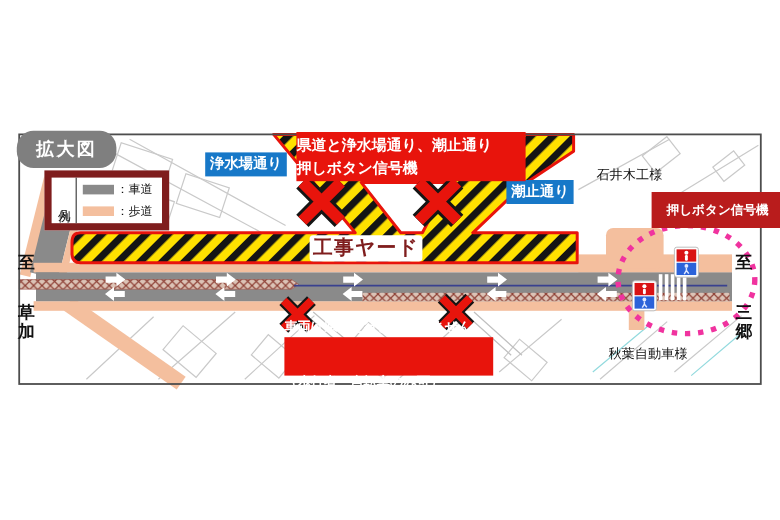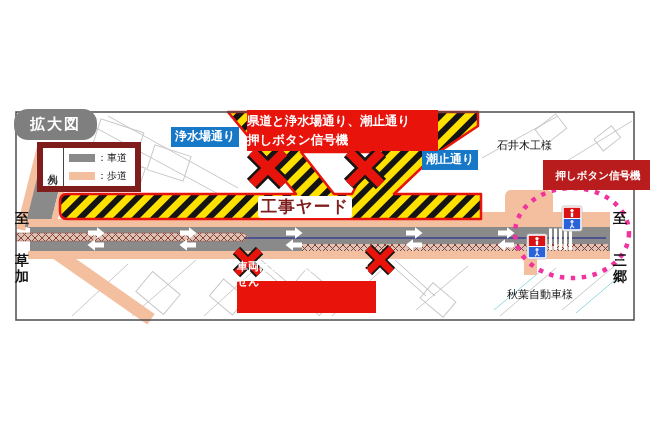--- a/index.html
+++ b/index.html
@@ -19,21 +19,21 @@
   .sw{width:26px;height:8px;margin-right:2px;}
   .sw-road{background:#8a8a8a;}
   .sw-walk{background:#f4bf9e;}
   .legend-row span{font-size:10px;color:#111;}
   .street-tag{background:#1778c8;color:#fff;font-weight:bold;font-size:12px;padding:1px 4px 2px;white-space:nowrap;}
   .tag-josuijo{left:171px;top:127px;}
   .tag-shiodome{left:398px;top:150px;margin-left:24px;}
   .notice{background:#e8140c;color:#ffffff;font-weight:bold;text-align:left;display:flex;
           flex-direction:column;justify-content:center;}
   .notice-top{left:247px;top:110px;width:191px;height:41px;font-size:12.5px;line-height:1.5;}
-  .notice-bottom{left:237px;top:281px;width:139px;height:32px;font-size:11px;line-height:1.42;gap:30px;}
+  .notice-bottom{left:237px;top:281px;width:174px;height:32px;font-size:11px;line-height:1.42;gap:30px;}
   .yard-label{left:258px;top:196px;width:94px;height:22px;background:#fff;border-radius:3px;
               color:#7f1d1d;font-size:16.5px;font-weight:bold;letter-spacing:1px;
               display:flex;align-items:center;justify-content:center;}
   .crossing-label{left:543px;top:160px;width:110px;height:30px;background:#b91c1c;color:#fff;
                   font-weight:bold;font-size:10.5px;line-height:1.42;text-align:center;
                   display:flex;flex-direction:column;justify-content:center;}
   .landmark{color:#111;font-size:11px;white-space:nowrap;}
   .lm-ishii{left:497px;top:138px;}
   .lm-akiba{left:507px;top:287px;}
   .dir{width:18px;color:#111;font-size:14px;font-weight:bold;line-height:1.15;

